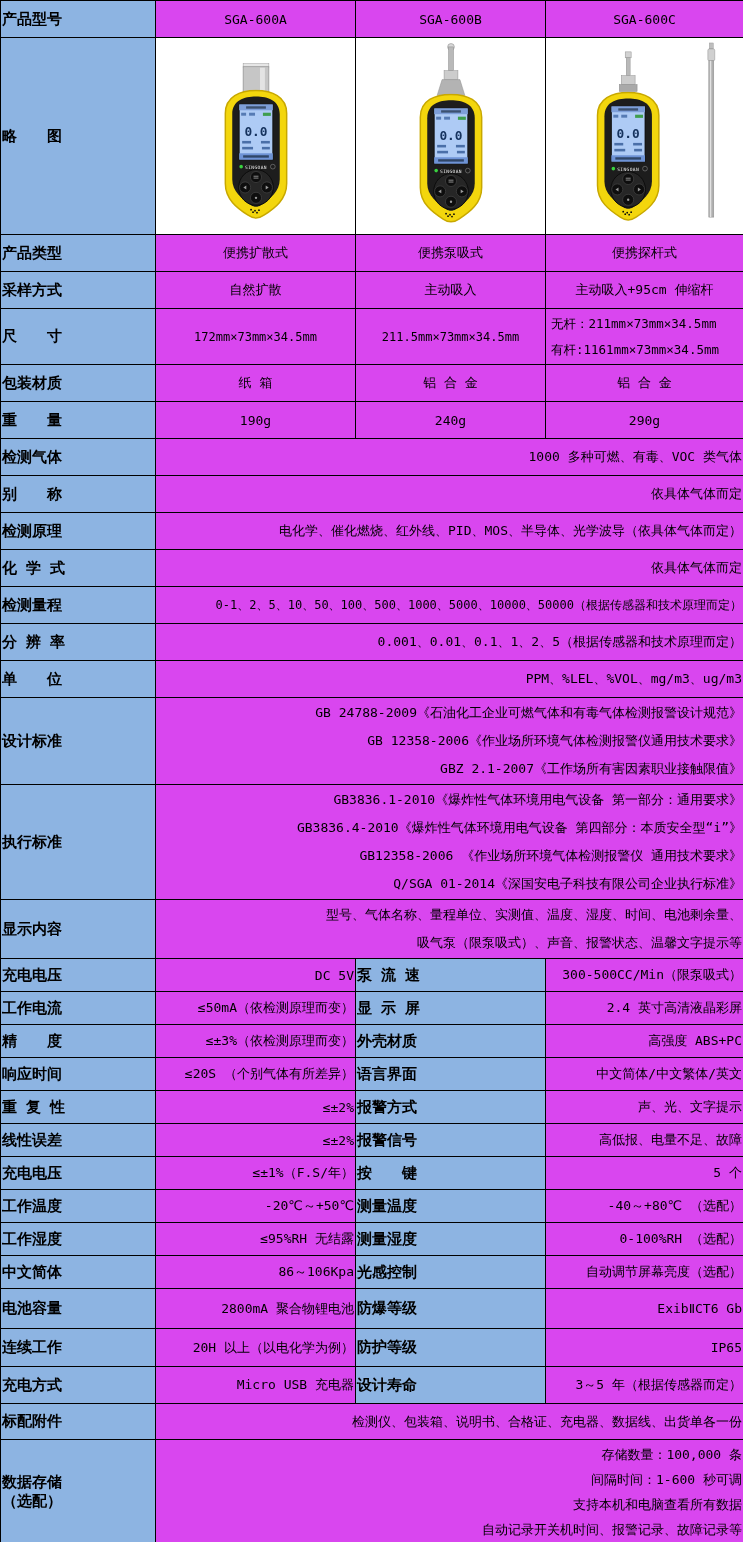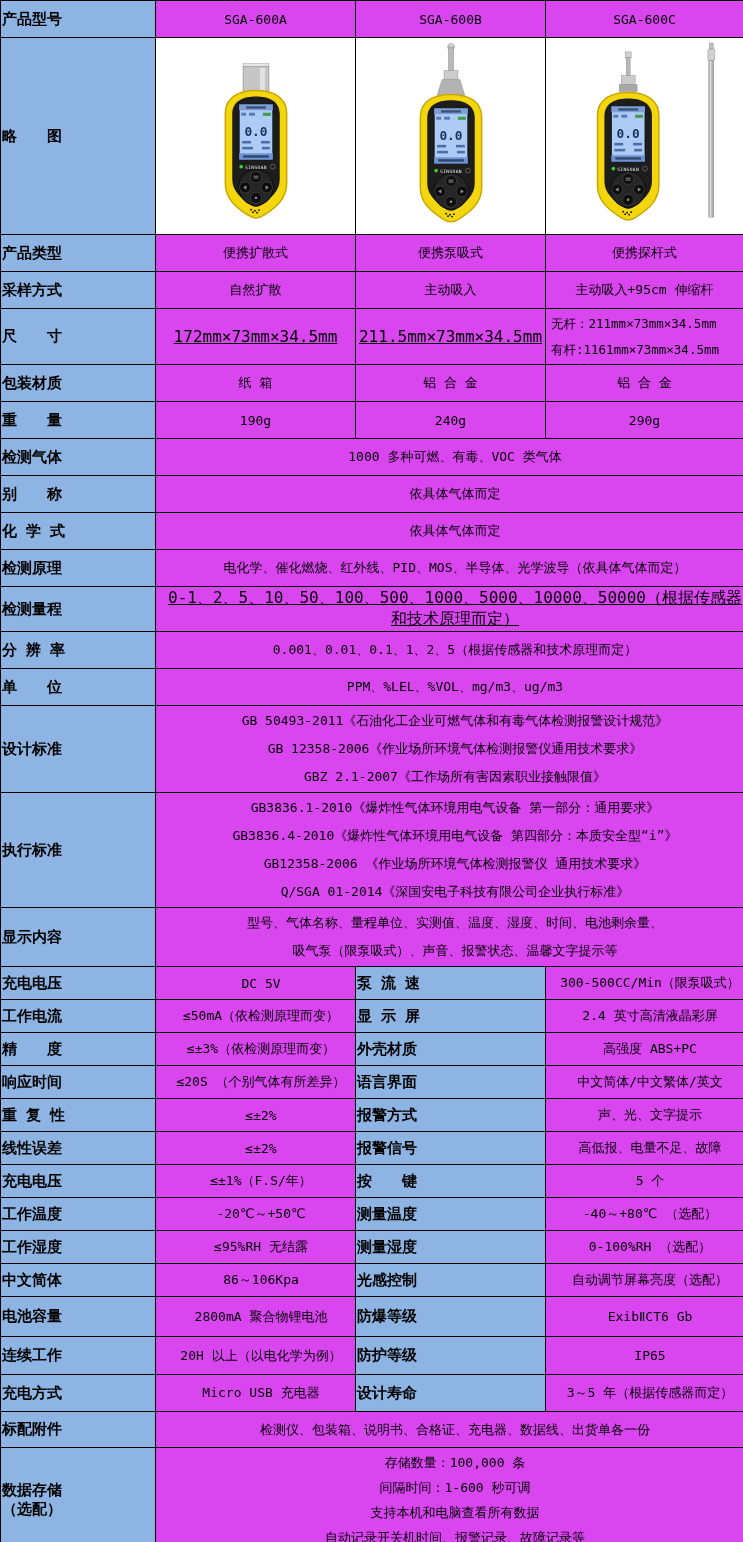--- a/index.html
+++ b/index.html
@@ -3,26 +3,26 @@
 <meta charset="utf-8">
 <style>
   html,body{margin:0;padding:0;background:#ffffff;}
   body{font-family:"DejaVu Sans Mono","DejaVu Sans","Liberation Sans",sans-serif;color:#000;}
   .page{width:743px;height:1542px;background:#fff;overflow:hidden;}
   table{border-collapse:collapse;table-layout:fixed;width:743px;}
   td{border:1px solid #000;vertical-align:middle;overflow:hidden;}
   .lbl{background:#8DB4E2;font-weight:bold;font-size:15px;}
   .val{background:#d946ef;font-size:13px;}
   .c{text-align:center;}
-  .lft{text-align:center;padding-left:12px;}
+  .lft{text-align:right;padding-left:12px;}
   .img{background:#ffffff;text-align:center;padding:0;}
   .ln{line-height:28px;white-space:nowrap;}
   .ln2{line-height:25px;white-space:nowrap;}
   .sz{line-height:26px;white-space:nowrap;padding-left:4px;font-size:12.5px;}
-  .fs12{font-size:16px;text-decoration:underline;}
+  .fs12{font-size:12px;}
   .h37{height:37px}.h198{height:150px}.h56{height:56px}.h87{height:87px}
   .h115{height:115px}.h57{height:57px}.h33{height:33px}.h40{height:40px}
   .h38{height:38px}.h36{height:36px}.h104{height:104px}
   svg text{font-family:"DejaVu Sans Mono","DejaVu Sans",sans-serif;}
 </style>
 </head>
 <body>
 
 <svg width="0" height="0" style="position:absolute" aria-hidden="true">
   <defs>
@@ -169,43 +169,43 @@
 
   <tr class="h37">
     <td class="lbl">检测气体</td>
     <td class="val lft" colspan="3">1000 多种可燃、有毒、VOC 类气体</td>
   </tr>
   <tr class="h37">
     <td class="lbl">别　　称</td>
     <td class="val lft" colspan="3">依具体气体而定</td>
   </tr>
   <tr class="h37">
+    <td class="lbl">检测原理</td>
+    <td class="val lft" colspan="3">电化学、催化燃烧、红外线、PID、MOS、半导体、光学波导（依具体气体而定）</td>
+  </tr>
+  <tr class="h37">
     <td class="lbl">化 学 式</td>
     <td class="val lft" colspan="3">依具体气体而定</td>
-  </tr>
-  <tr class="h37">
-    <td class="lbl">检测原理</td>
-    <td class="val lft" colspan="3">电化学、催化燃烧、红外线、PID、MOS、半导体、光学波导（依具体气体而定）</td>
   </tr>
   <tr class="h37">
     <td class="lbl">检测量程</td>
     <td class="val lft fs12" colspan="3">0-1、2、5、10、50、100、500、1000、5000、10000、50000（根据传感器和技术原理而定）</td>
   </tr>
   <tr class="h37">
     <td class="lbl">分 辨 率</td>
     <td class="val lft" colspan="3">0.001、0.01、0.1、1、2、5（根据传感器和技术原理而定）</td>
   </tr>
   <tr class="h37">
     <td class="lbl">单　　位</td>
     <td class="val lft" colspan="3">PPM、%LEL、%VOL、mg/m3、ug/m3</td>
   </tr>
   <tr class="h87">
     <td class="lbl">设计标准</td>
     <td class="val lft" colspan="3">
-      <div class="ln">GB 50493-2011《石油化工企业可燃气体和有毒气体检测报警设计规范》</div>
+      <div class="ln">GB 24788-2009《石油化工企业可燃气体和有毒气体检测报警设计规范》</div>
       <div class="ln">GB 12358-2006《作业场所环境气体检测报警仪通用技术要求》</div>
       <div class="ln">GBZ 2.1-2007《工作场所有害因素职业接触限值》</div>
     </td>
   </tr>
   <tr class="h115">
     <td class="lbl">执行标准</td>
     <td class="val lft" colspan="3">
       <div class="ln">GB3836.1-2010《爆炸性气体环境用电气设备  第一部分：通用要求》</div>
       <div class="ln">GB3836.4-2010《爆炸性气体环境用电气设备  第四部分：本质安全型“i”》</div>
       <div class="ln">GB12358-2006 《作业场所环境气体检测报警仪  通用技术要求》</div>

